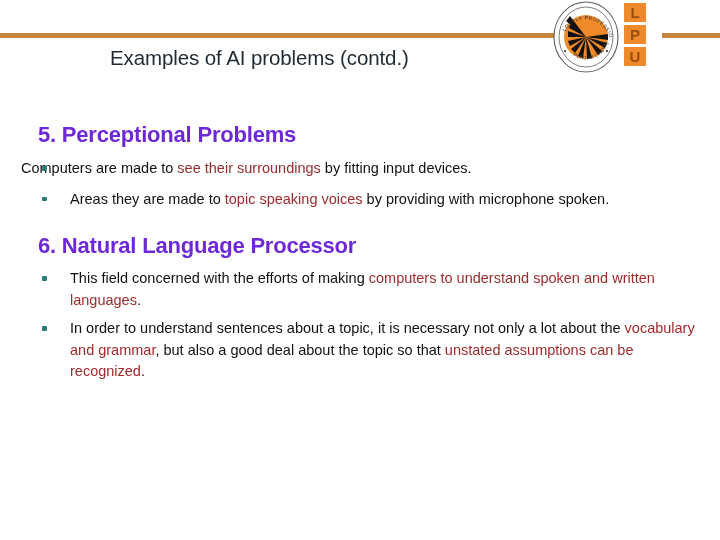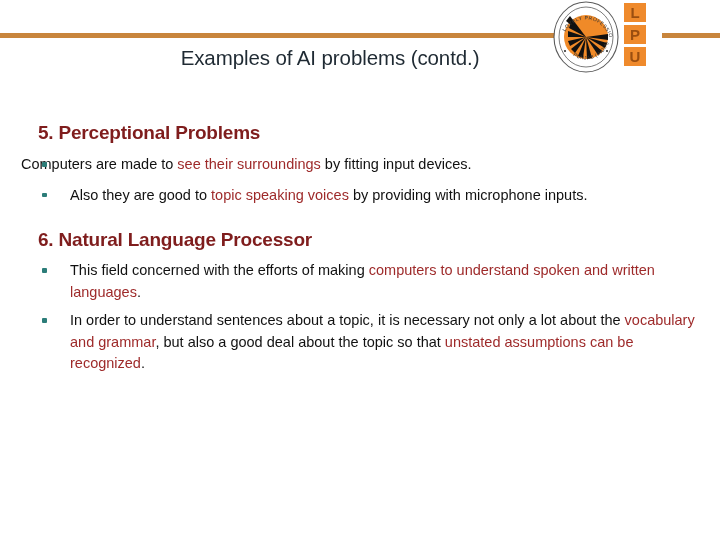--- a/index.html
+++ b/index.html
@@ -68,42 +68,42 @@
     margin-bottom: 3px;
     box-sizing: border-box;
   }
 
   
   #title {
     position: absolute;
     left: 110px;
     top: 44px;
     width: 440px;
-    text-align: center;
+    text-align: left;
     color: #1f2a33;
     font-size: 20.5px;
     line-height: 27px;
     letter-spacing: -0.1px;
   }
   #title .line { display: block; }
 
   
   #content {
     position: absolute;
     left: 0;
     top: 118px;
     width: 720px;
   }
 
   .section-heading {
     margin: 0;
     padding: 0 0 0 38px;
-    font-size: 19px;
+    font-size: 22px;
     font-weight: bold;
-    color: #7f1d1d;
+    color: #6d28d9;
     letter-spacing: -0.2px;
   }
   #sec5-heading { padding-top: 4px; }
   #sec6-heading { padding-top: 23px; }
 
   ul.bullets {
     list-style: none;
     margin: 0;
     padding: 0;
   }
@@ -189,21 +189,21 @@
 
 <div id="content">
 
   <h2 class="section-heading" id="sec5-heading">5. Perceptional Problems</h2>
 
   <ul class="bullets" id="sec5-list">
     <li id="b5-1">
       <span class="dot"></span><span>Computers are made to </span><span class="hl">see their surroundings</span><span> by fitting input devices.</span>
     </li>
     <li id="b5-2" class="justified">
-      <span class="dot"></span><span> Also they are good to </span><span class="hl">topic speaking voices</span><span>  by providing with microphone inputs.</span>
+      <span class="dot"></span><span> Areas they are made to </span><span class="hl">topic speaking voices</span><span>  by providing with microphone spoken.</span>
     </li>
   </ul>
 
   <h2 class="section-heading" id="sec6-heading">6. Natural Language Processor</h2>
 
   <ul class="bullets" id="sec6-list">
     <li id="b6-1">
       <span class="dot"></span><span>This field concerned with the efforts of making </span><span class="hl">computers to understand spoken and written languages</span><span>.</span>
     </li>
     <li id="b6-2">

